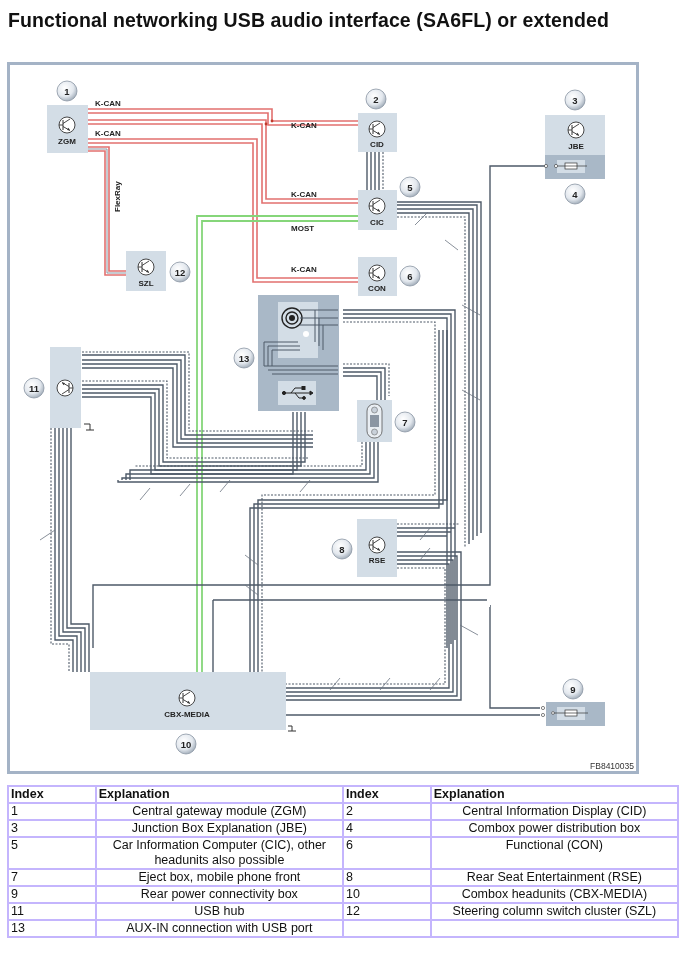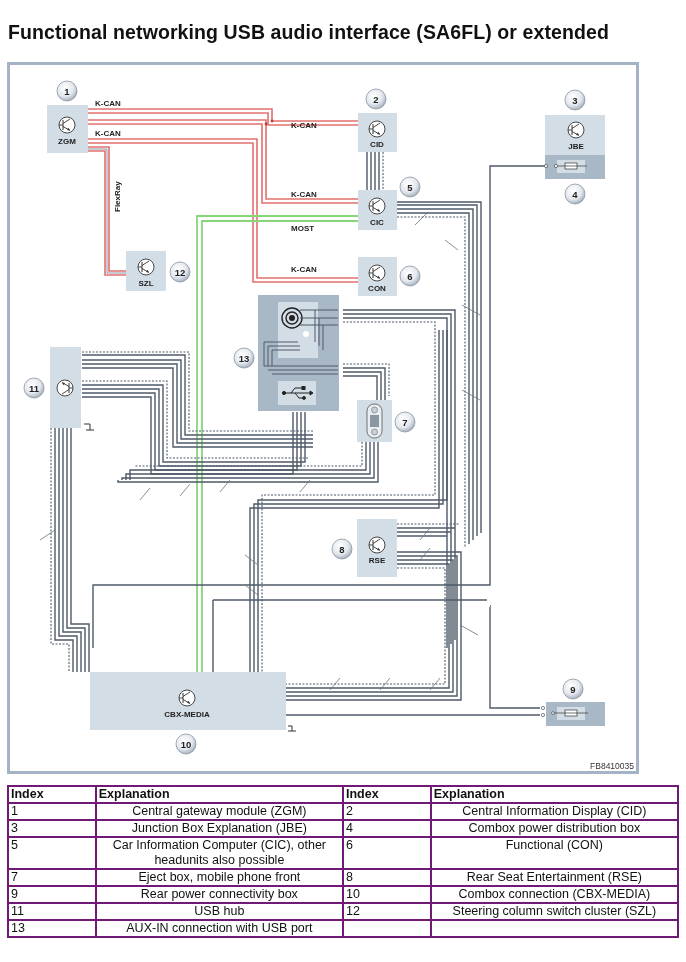--- a/index.html
+++ b/index.html
@@ -1,25 +1,25 @@
 <!DOCTYPE html>
 <html><head>
 <meta charset="utf-8">
 <style>
   html, body { margin:0; padding:0; background:#ffffff; }
   body { width:686px; height:962px; position:relative; overflow:hidden; font-family:"Liberation Sans", sans-serif; }
-  .title { position:absolute; left:8px; top:20px; width:676px; font-family:"Liberation Sans", sans-serif; font-weight:bold; font-size:19.5px; line-height:24px; color:#111; letter-spacing:0.1px; }
+  .title { position:absolute; left:8px; top:8px; width:676px; font-family:"Liberation Sans", sans-serif; font-weight:bold; font-size:19.5px; line-height:24px; color:#111; letter-spacing:0.1px; }
   .diagram-frame { position:absolute; left:7px; top:62px; width:632px; height:712px; border:3px solid #a4b3c6; box-sizing:border-box; background:#fff; }
   svg.wiring { position:absolute; left:0; top:0; width:686px; height:780px; }
   .ecu-label { font-family:"Liberation Sans", sans-serif; font-weight:bold; font-size:8px; fill:#222; }
   .bus-label { font-family:"Liberation Sans", sans-serif; font-weight:bold; font-size:8px; fill:#222; }
   .badge-num { font-family:"Liberation Sans", sans-serif; font-weight:bold; font-size:9.5px; fill:#222; }
   .fig-id { font-family:"Liberation Sans", sans-serif; font-size:8.5px; fill:#333; }
   table.legend { position:absolute; left:7px; top:785px; width:672px; border-collapse:collapse; font-family:"Liberation Sans", sans-serif; font-size:12.5px; color:#111; }
-  table.legend td, table.legend th { border:2px solid #701a75; padding:0 2px; vertical-align:top; text-align:left; line-height:15px; }
+  table.legend td, table.legend th { border:2px solid #c4b5fd; padding:0 2px; vertical-align:top; text-align:left; line-height:15px; }
   table.legend th { font-weight:bold; }
   table.legend td.idx { width:82px; }
   table.legend td.exp { width:242px;text-align:center; }
   table.legend th.idx { width:82px; }
   table.legend th.exp { width:242px; }
 </style>
 </head>
 <body>
 
 <div class="title">
@@ -380,21 +380,21 @@
     <tr>
       <td class="idx">7</td>
       <td class="exp">Eject box, mobile phone front</td>
       <td class="idx">8</td>
       <td class="exp">Rear Seat Entertainment (RSE)</td>
     </tr>
     <tr>
       <td class="idx">9</td>
       <td class="exp">Rear power connectivity box</td>
       <td class="idx">10</td>
-      <td class="exp">Combox connection (CBX-MEDIA)</td>
+      <td class="exp">Combox headunits (CBX-MEDIA)</td>
     </tr>
     <tr>
       <td class="idx">11</td>
       <td class="exp">USB hub</td>
       <td class="idx">12</td>
       <td class="exp">Steering column switch cluster (SZL)</td>
     </tr>
     <tr>
       <td class="idx">13</td>
       <td class="exp">AUX-IN connection with USB port</td>

